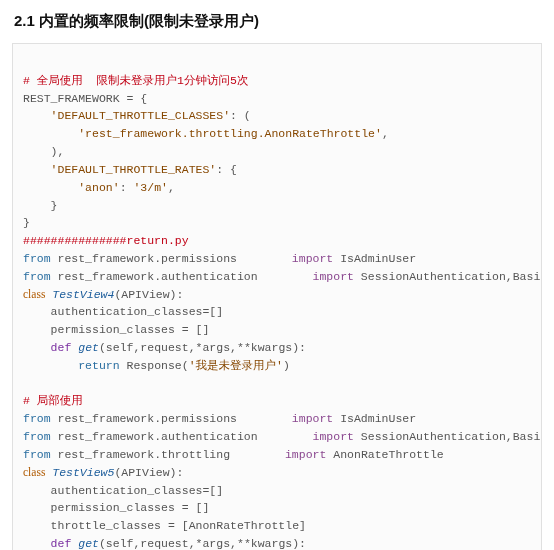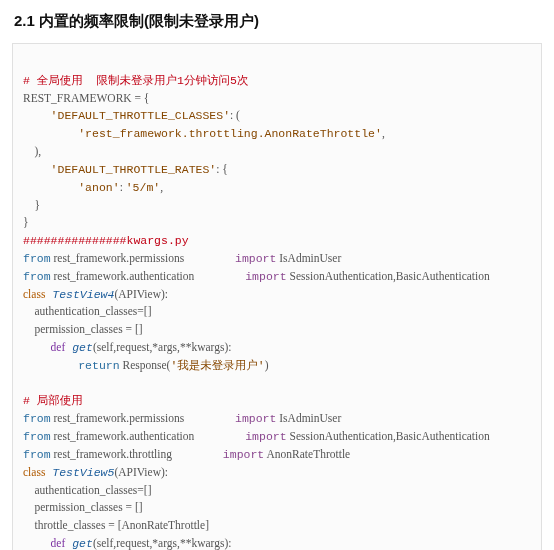--- a/index.html
+++ b/index.html
@@ -27,40 +27,40 @@
     color: #444;
     white-space: pre;
     overflow: hidden;
     position: relative;
   }
   .c-comment { color: #c00014; }
   .c-str     { color: #864700; }
   .c-kw      { color: #2a6ea0; }
   .c-imp     { color: #8a478f; margin-left: 48px; }
   .c-cls     { color: #b05a00; font-family: Liberation Serif, serif; }
-  .c-def     { color: #7a2fa0; font-family: Liberation Serif, serif; }
+  .c-def     { color: #7a2fa0; }
   .c-name    { color: #1d5d9b; font-style: italic; }
-  .c-text    { color: #555; font-family: Liberation Serif, serif; }
+  .c-text    { color: #555; }
 </style>
 </head>
 <body>
 
 <div class="heading">2.1 内置的频率限制(限制未登录用户)</div>
 
 <div class="code-block">
 <span class="c-comment"># 全局使用  限制未登录用户1分钟访问5次</span>
 <span class="c-text">REST_FRAMEWORK = {</span>
     <span class="c-str">'DEFAULT_THROTTLE_CLASSES'</span><span class="c-text">: (</span>
         <span class="c-str">'rest_framework.throttling.AnonRateThrottle'</span><span class="c-text">,</span>
 <span class="c-text">    ),</span>
     <span class="c-str">'DEFAULT_THROTTLE_RATES'</span><span class="c-text">: {</span>
-        <span class="c-str">'anon'</span><span class="c-text">: </span><span class="c-str">'5/m'</span><span class="c-text">,</span>
+        <span class="c-str">'anon'</span><span class="c-text">: </span><span class="c-str">'3/m'</span><span class="c-text">,</span>
 <span class="c-text">    }</span>
 <span class="c-text">}</span>
-<span class="c-comment">###############kwargs.py</span>
+<span class="c-comment">###############return.py</span>
 <span class="c-kw">from</span><span class="c-text"> rest_framework.permissions </span><span class="c-imp">import</span><span class="c-text"> IsAdminUser</span>
 <span class="c-kw">from</span><span class="c-text"> rest_framework.authentication </span><span class="c-imp">import</span><span class="c-text"> SessionAuthentication,BasicAuthentication</span>
 <span class="c-cls">class</span> <span class="c-name">TestView4</span><span class="c-text">(APIView):</span>
 <span class="c-text">    authentication_classes=[]</span>
 <span class="c-text">    permission_classes = []</span>
     <span class="c-def">def</span> <span class="c-name">get</span><span class="c-text">(self,request,*args,**kwargs):</span>
         <span class="c-kw">return</span><span class="c-text"> Response(</span><span class="c-str">'我是未登录用户'</span><span class="c-text">)</span>
 
 <span class="c-comment"># 局部使用</span>
 <span class="c-kw">from</span><span class="c-text"> rest_framework.permissions </span><span class="c-imp">import</span><span class="c-text"> IsAdminUser</span>

